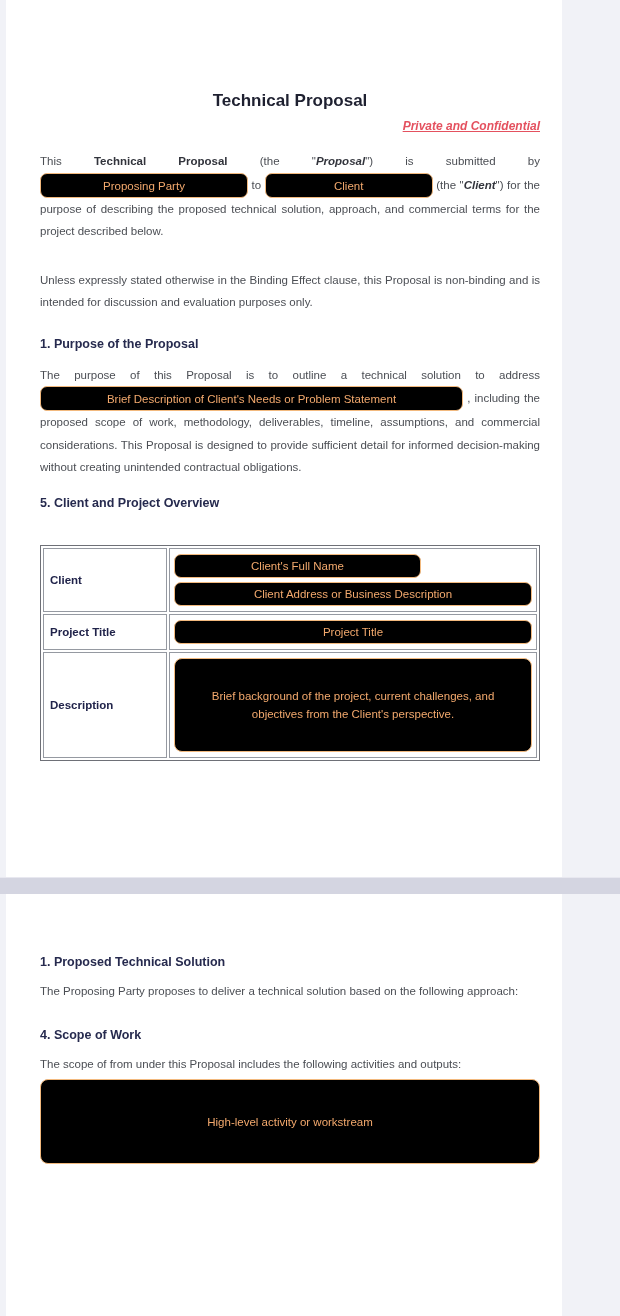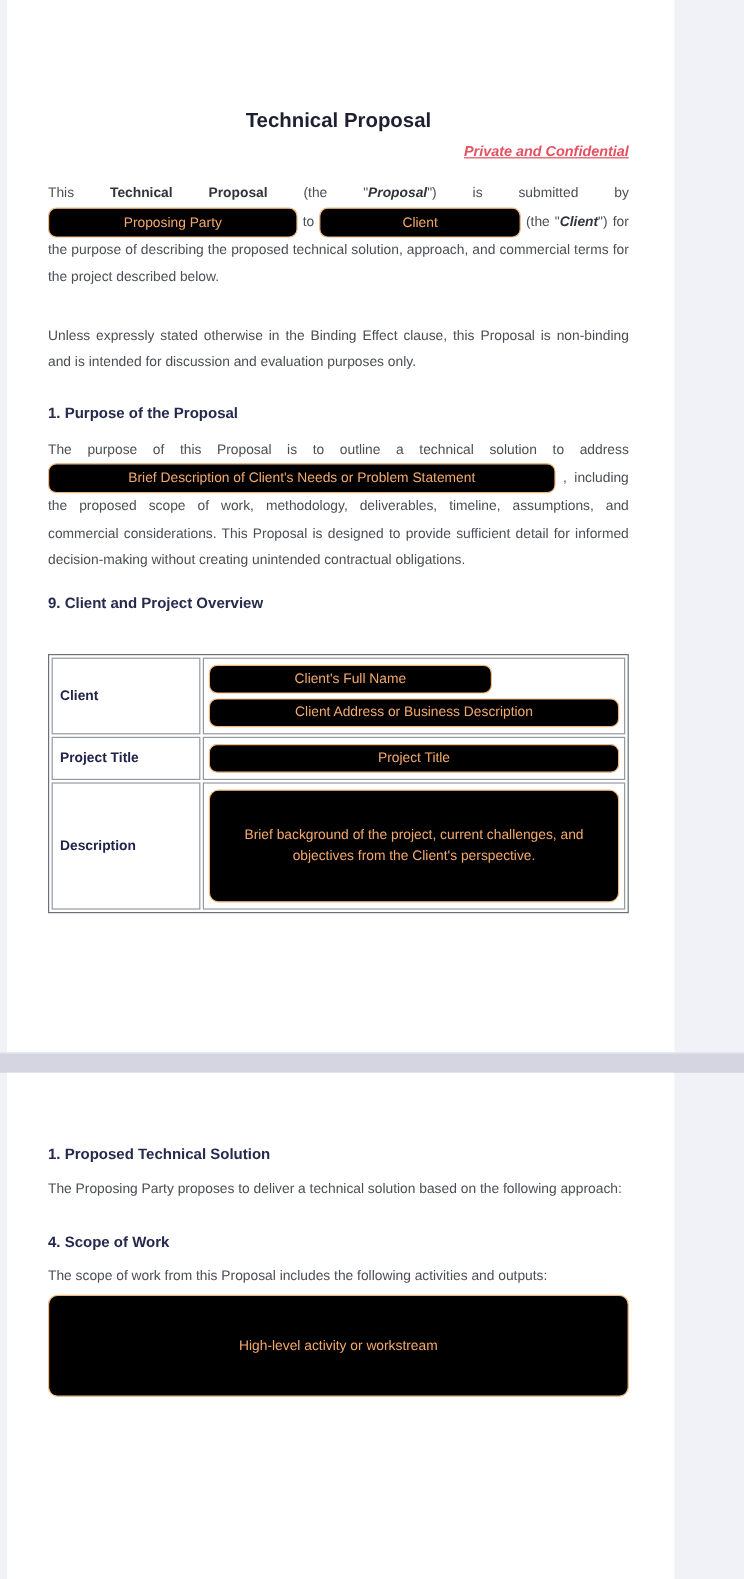--- a/index.html
+++ b/index.html
@@ -11,21 +11,21 @@
     width: 620px;
     height: 1316px;
     overflow: hidden;
     background: #f1f2f7;
   }
 
   .page {
     margin-left: 6px;
     width: 556px;
     background: #ffffff;
-    padding: 0 38px 0 34px;
+    padding: 0 22px 0 34px;
   }
   .page-1 { height: 877px; }
   .page-2 { height: 422px; }
 
   .page-gap {
     height: 17px;
     width: 620px;
     background: #d4d5e1;
     border-top: 1px solid #e8e8f0;
   }
@@ -156,21 +156,21 @@
     <div class="confidential">Private and Confidential</div>
 
     <p class="para justify intro"><span>This </span><span class="b">Technical Proposal</span><span> (the "</span><span class="bi">Proposal</span><span>") is submitted by </span><span class="field inline-field w-proposing">Proposing Party</span><span> to </span><span class="field inline-field w-client">Client</span><span> (the "</span><span class="bi">Client</span><span>") for the purpose of describing the proposed technical solution, approach, and commercial terms for the project described below.</span></p>
 
     <p class="para justify nonbinding">Unless expressly stated otherwise in the Binding Effect clause, this Proposal is non-binding and is intended for discussion and evaluation purposes only.</p>
 
     <h2 class="sec-heading">1. Purpose of the Proposal</h2>
 
     <p class="para justify purpose-para"><span>The purpose of this Proposal is to outline a technical solution to address </span><span class="field inline-field w-needs">Brief Description of Client's Needs or Problem Statement</span><span> , including the proposed scope of work, methodology, deliverables, timeline, assumptions, and commercial considerations. This Proposal is designed to provide sufficient detail for informed decision-making without creating unintended contractual obligations.</span></p>
 
-    <h2 class="sec-heading overview-heading">9. Client and Project Overview</h2>
+    <h2 class="sec-heading overview-heading">5. Client and Project Overview</h2>
 
     <table class="overview-table">
       <tbody>
           <tr>
         <td class="label-cell">Client</td>
         <td class="value-cell">
           <span class="field block-field w-name">Client's Full Name</span>
           <span class="field block-field stack-gap">Client Address or Business Description</span>
         </td>
       </tr>
@@ -195,19 +195,19 @@
 
   <div class="page page-2">
 
     <h2 class="sec-heading p2-heading">1. Proposed Technical Solution</h2>
 
     <p class="para p2-para">The Proposing Party proposes to deliver a technical solution based on the following approach:</p>
 
 
     <h2 class="sec-heading p2-heading-2">4. Scope of Work</h2>
 
-    <p class="para p2-para">The scope of work from this Proposal includes the following activities and outputs:</p>
+    <p class="para p2-para">The scope of from under this Proposal includes the following activities and outputs:</p>
 
     <div class="field big-field scope-box">High-level activity or workstream</div>
 
   </div>
 
 </div>
 
 </body></html>

